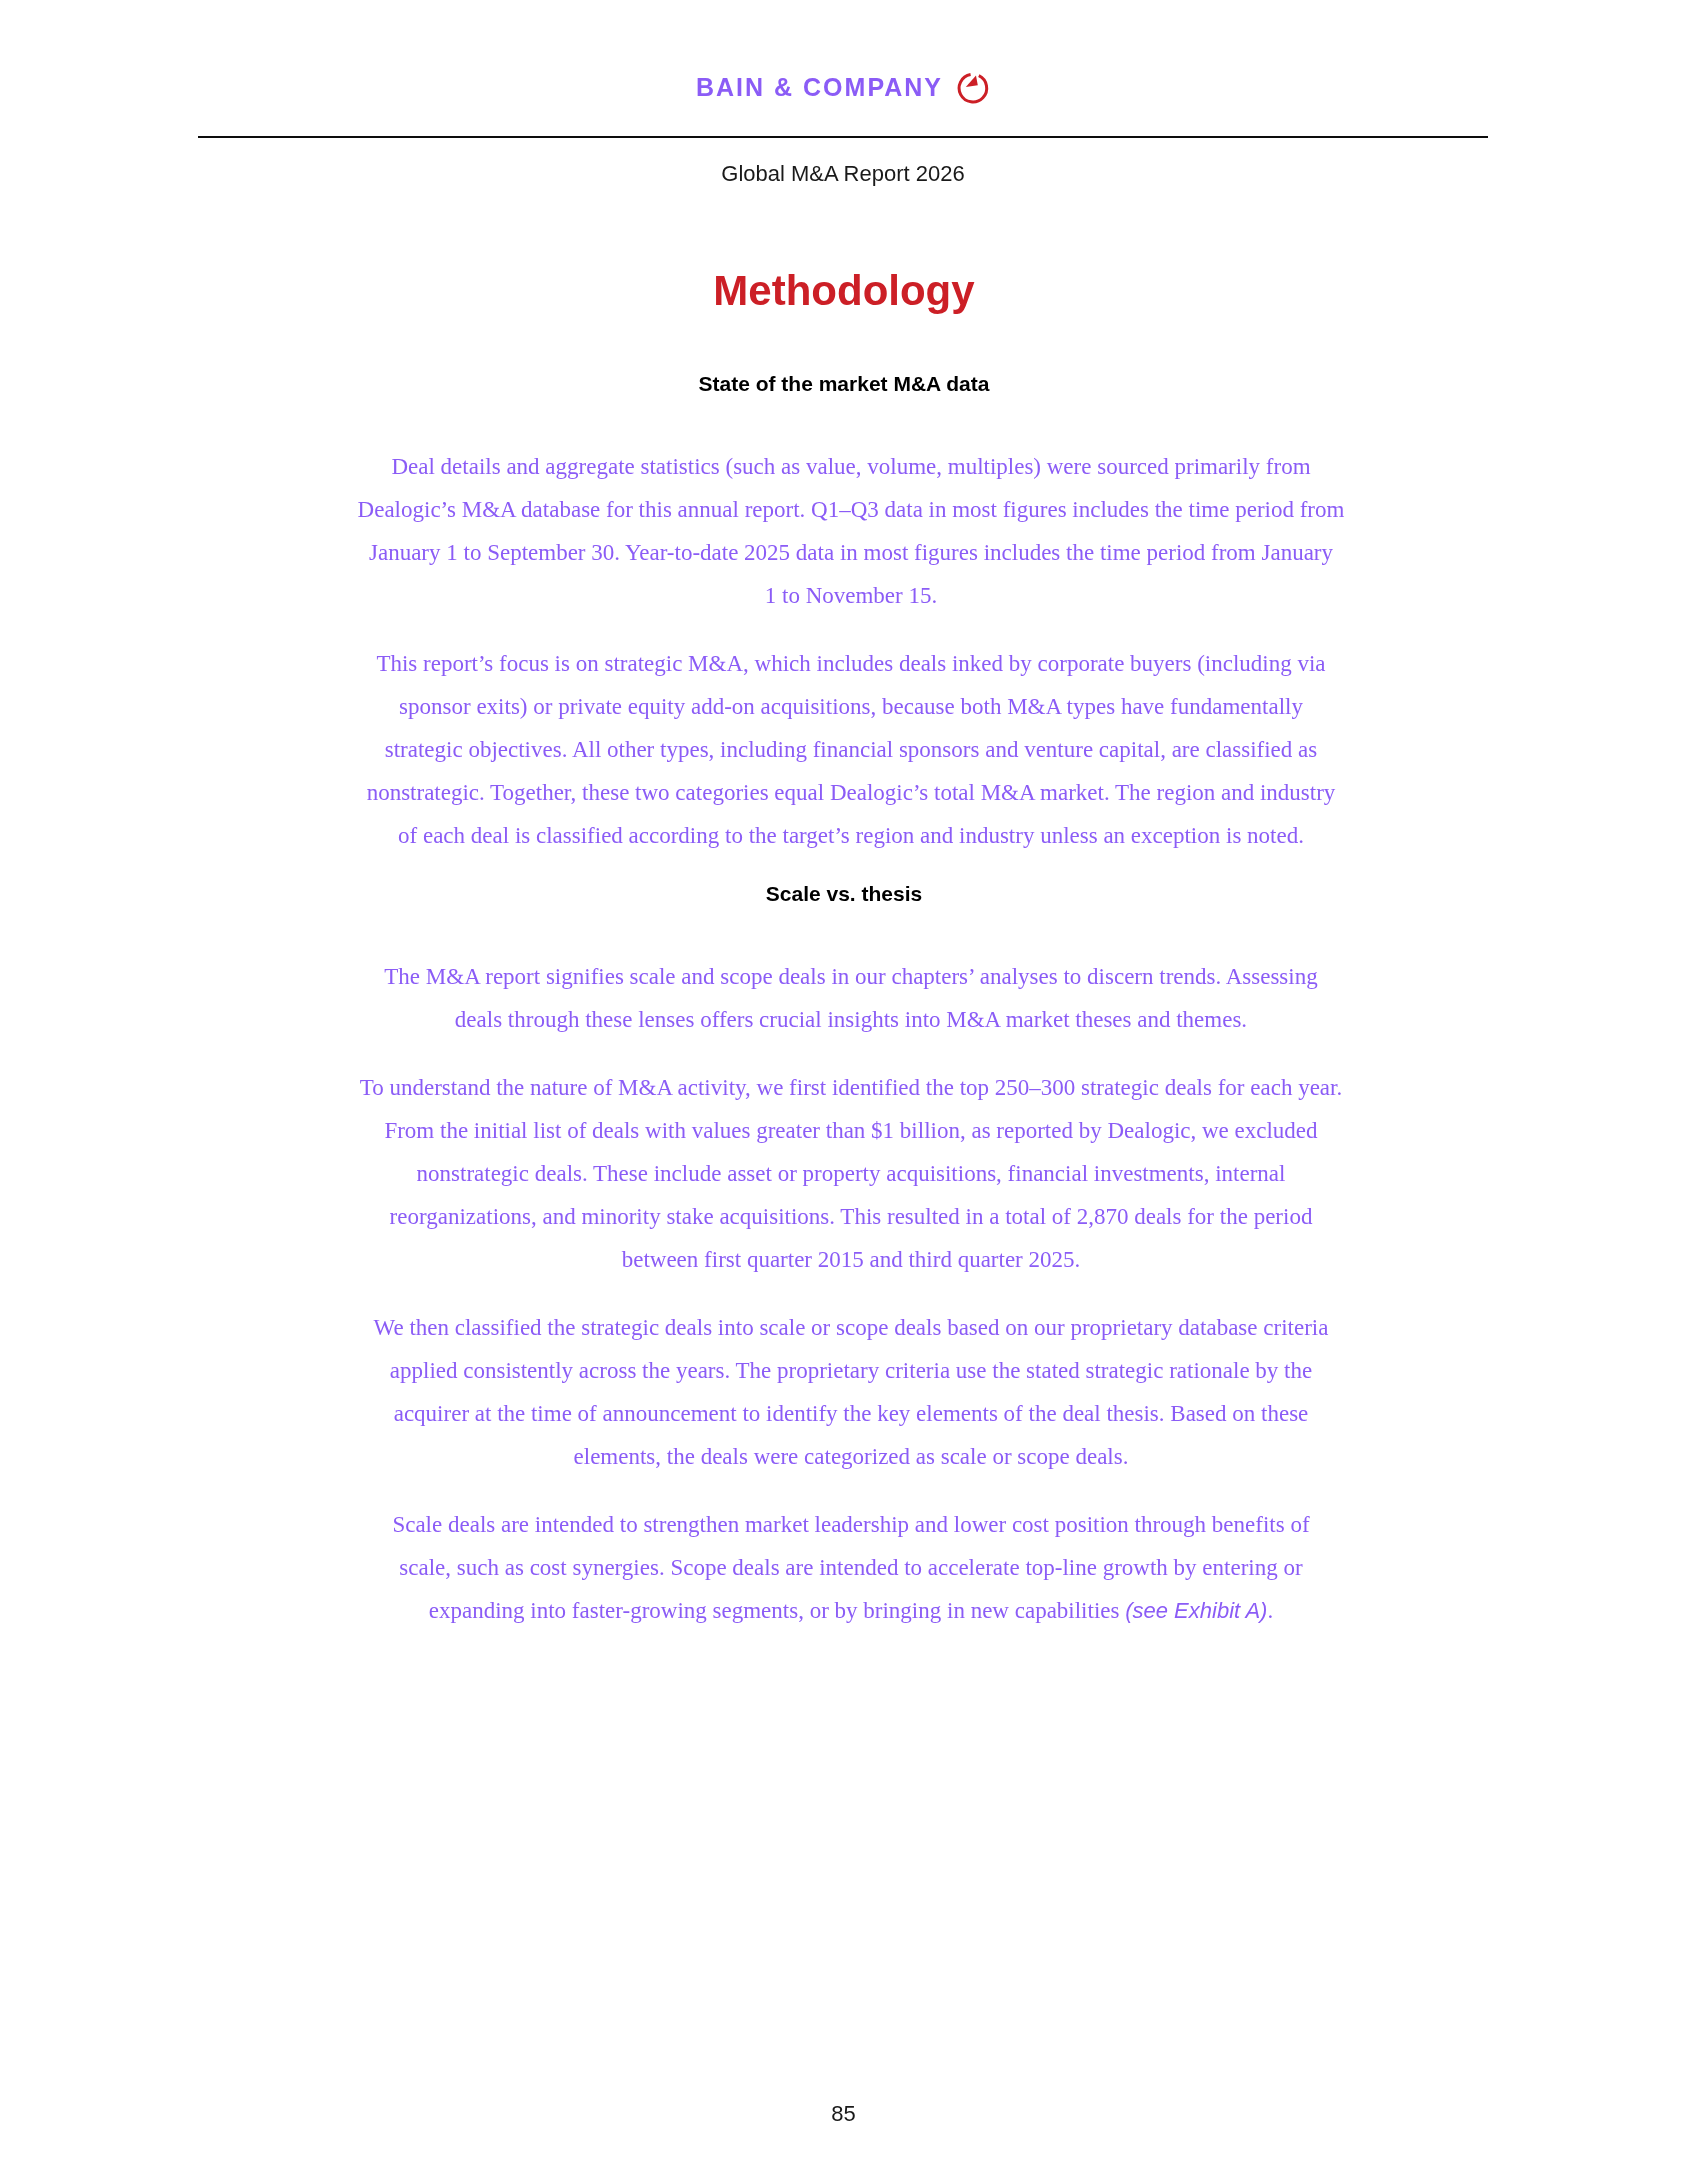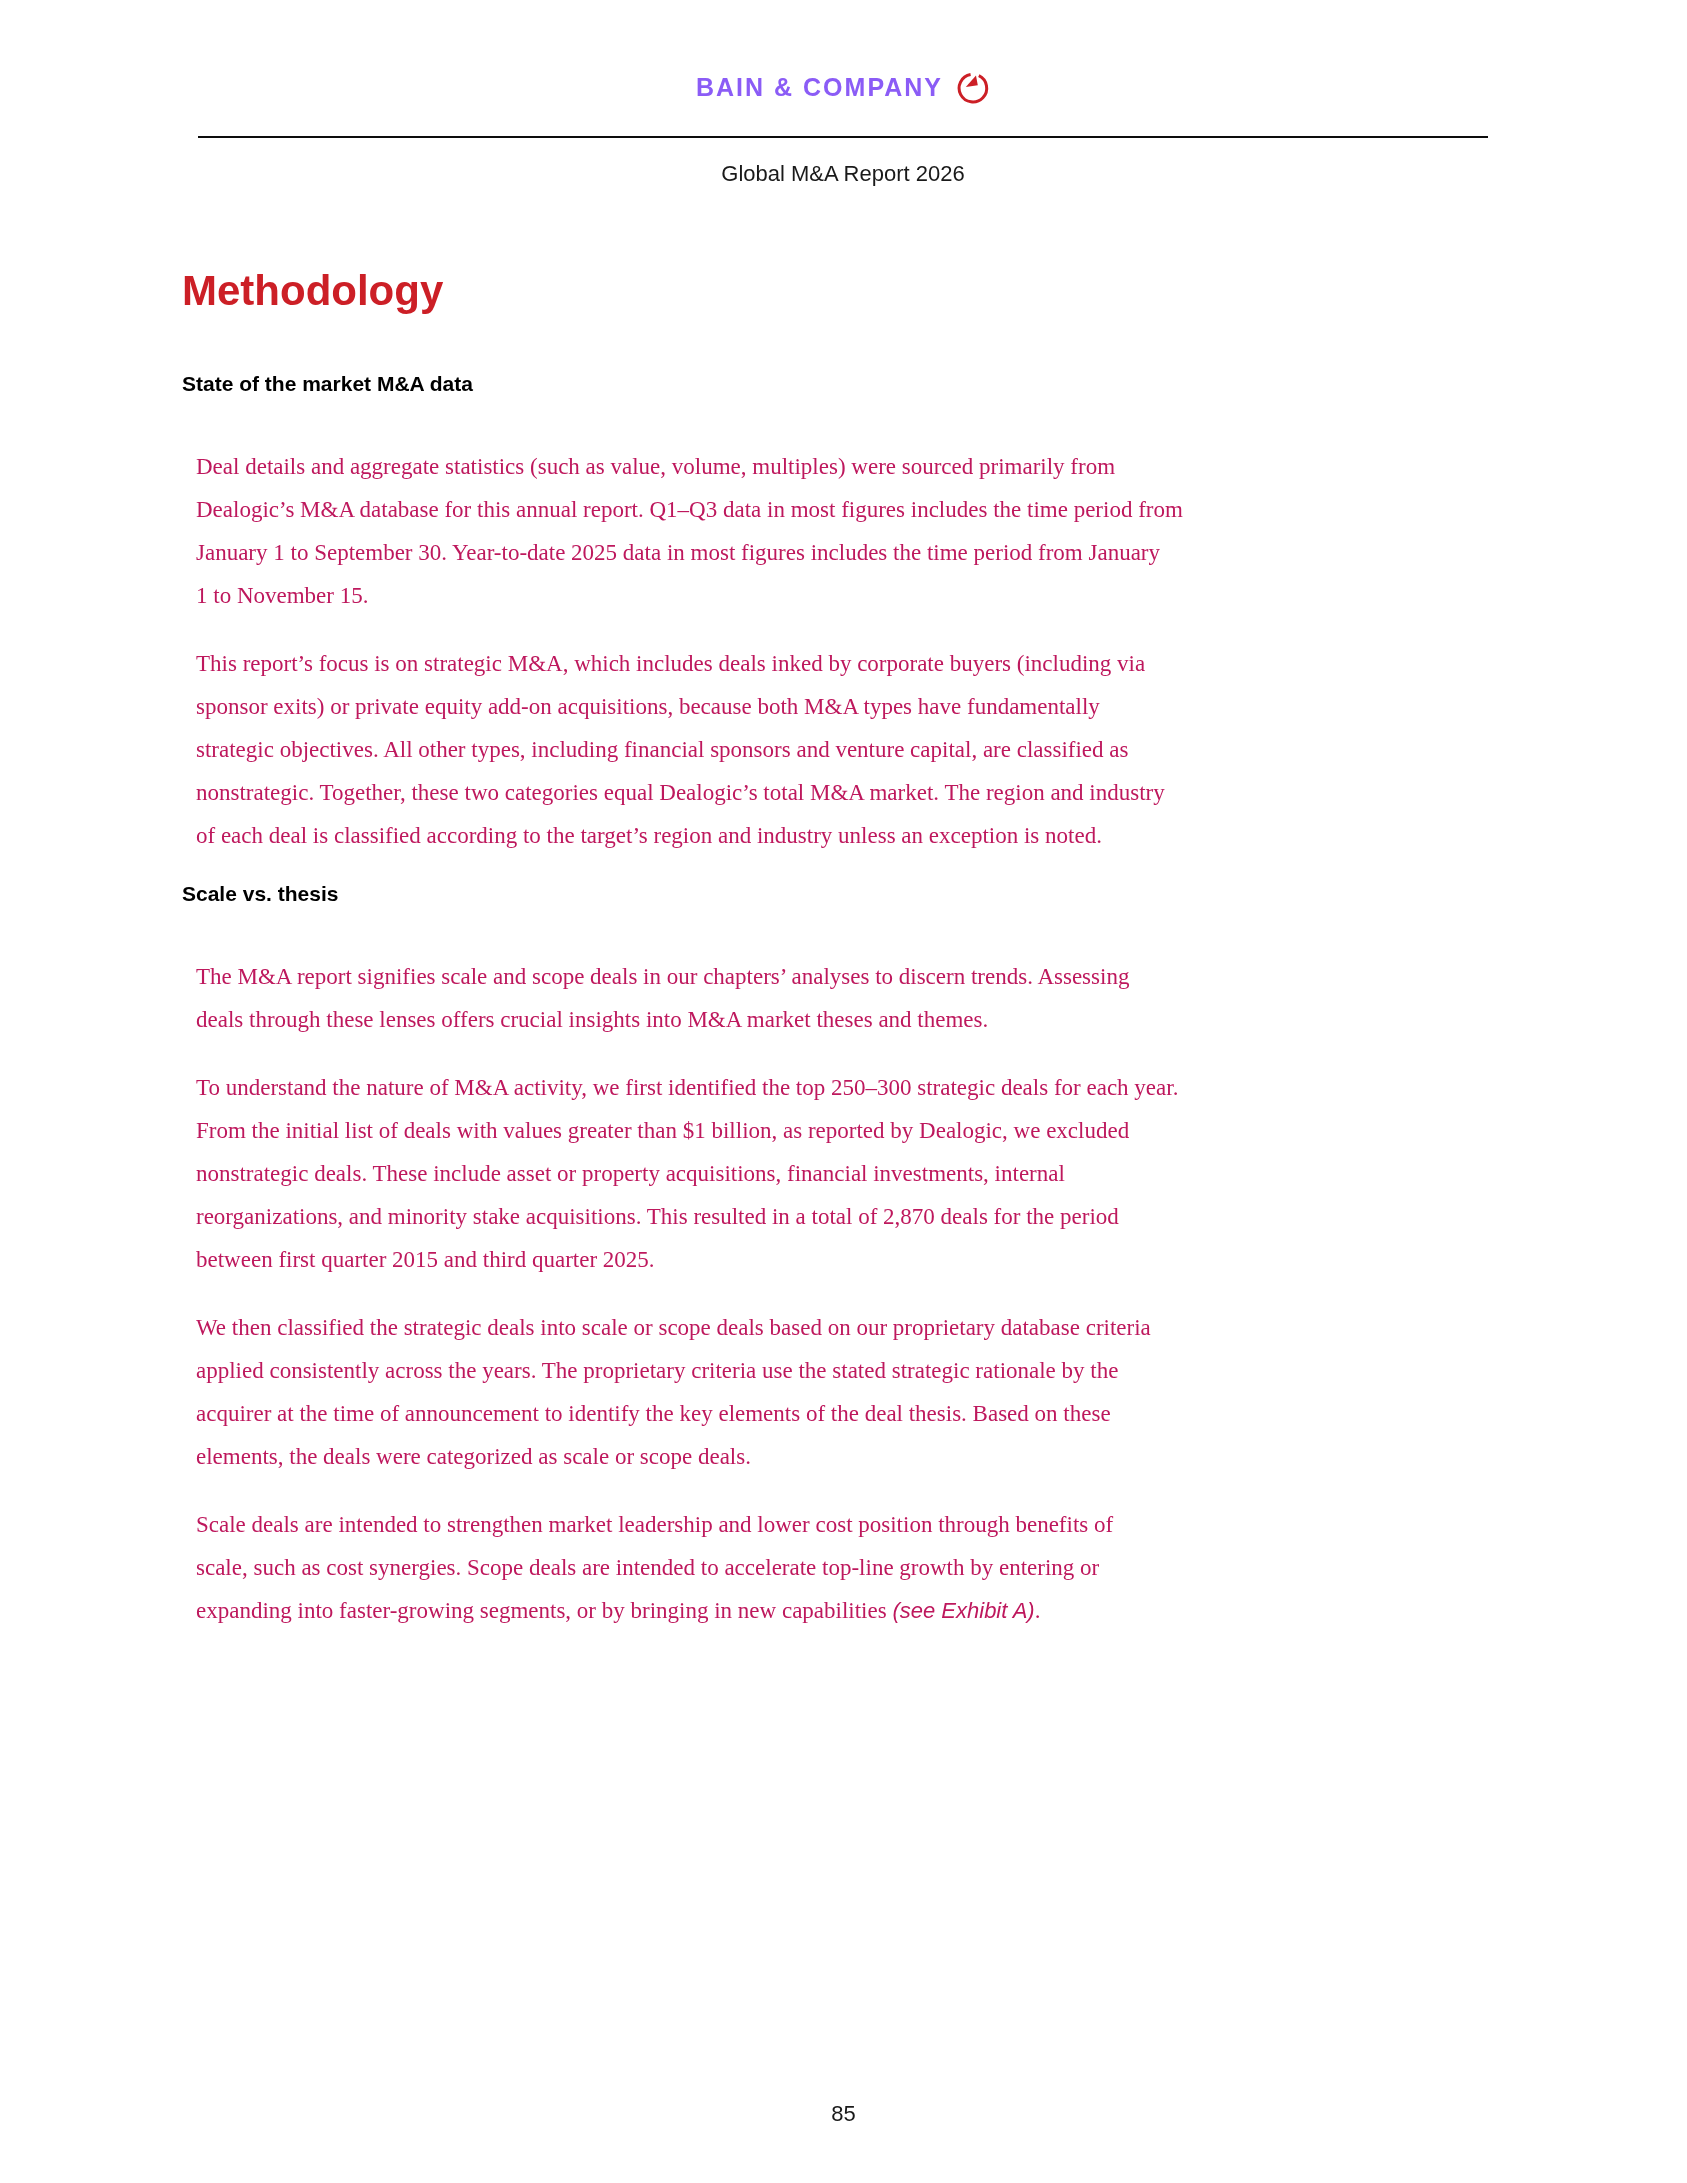--- a/index.html
+++ b/index.html
@@ -36,21 +36,21 @@
     position:absolute;
     top:161px;left:198px;width:1290px;
     text-align:center;
     font-family:"Liberation Sans", sans-serif;
     font-size:22px;
     color:#1a1a1a;
   }
   
   .content{
     position:absolute;
-    top:267px;left:182px;width:1290px;
+    top:267px;left:199px;width:1290px;text-align:center;
   }
   h1.doc-title{
     font-family:"Liberation Sans", sans-serif;
     font-weight:bold;
     font-size:42px;
     line-height:1.12;
     color:#CC1F26;
     margin:0 0 58px 0;
   }
   h2.sec-heading{
@@ -59,21 +59,21 @@
     font-size:21px;
     line-height:1.18;
     color:#000000;
     margin:0 0 48px 0;
   }
   p.par{
     font-size:23px;
     line-height:43px;
     margin:0 0 25px 14px;
     white-space:pre-line;
-    color:#be185d;
+    color:#8b5cf6;
   }
   .ital{
     font-family:"Liberation Sans", sans-serif;
     font-style:italic;
     font-size:22px;
   }
   
   .page-num{
     position:absolute;
     top:2101px;left:0;right:0;

